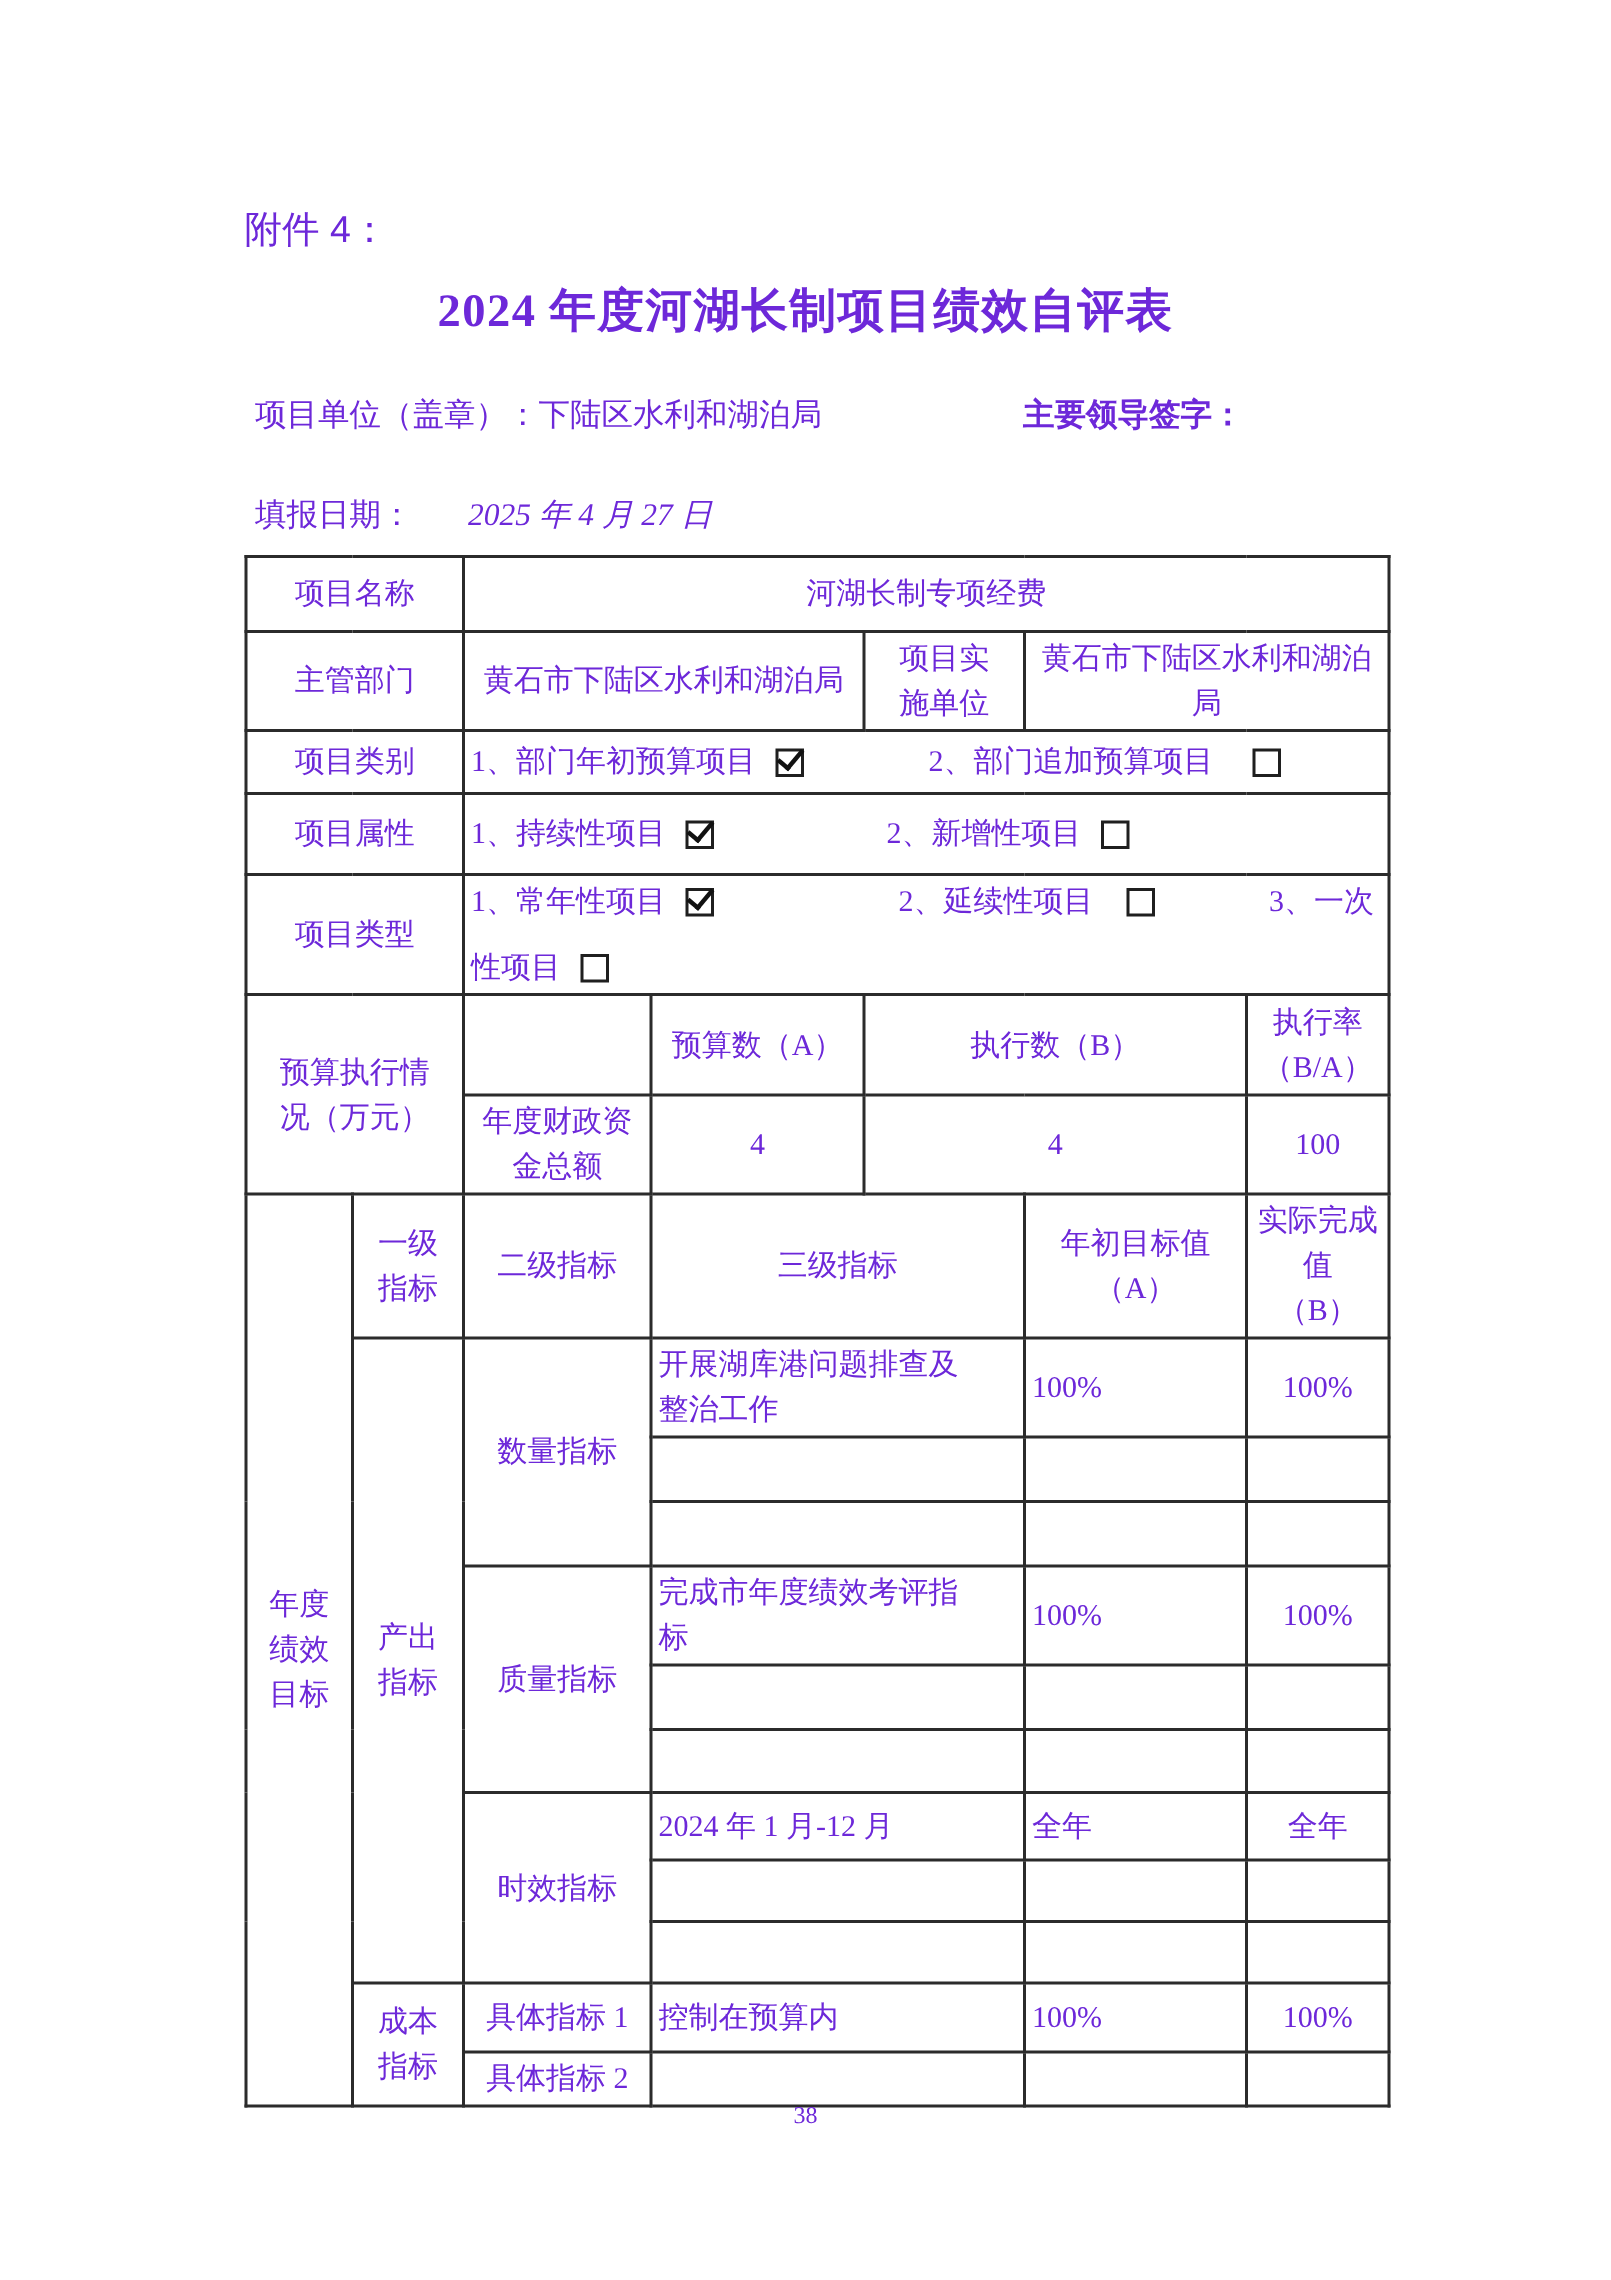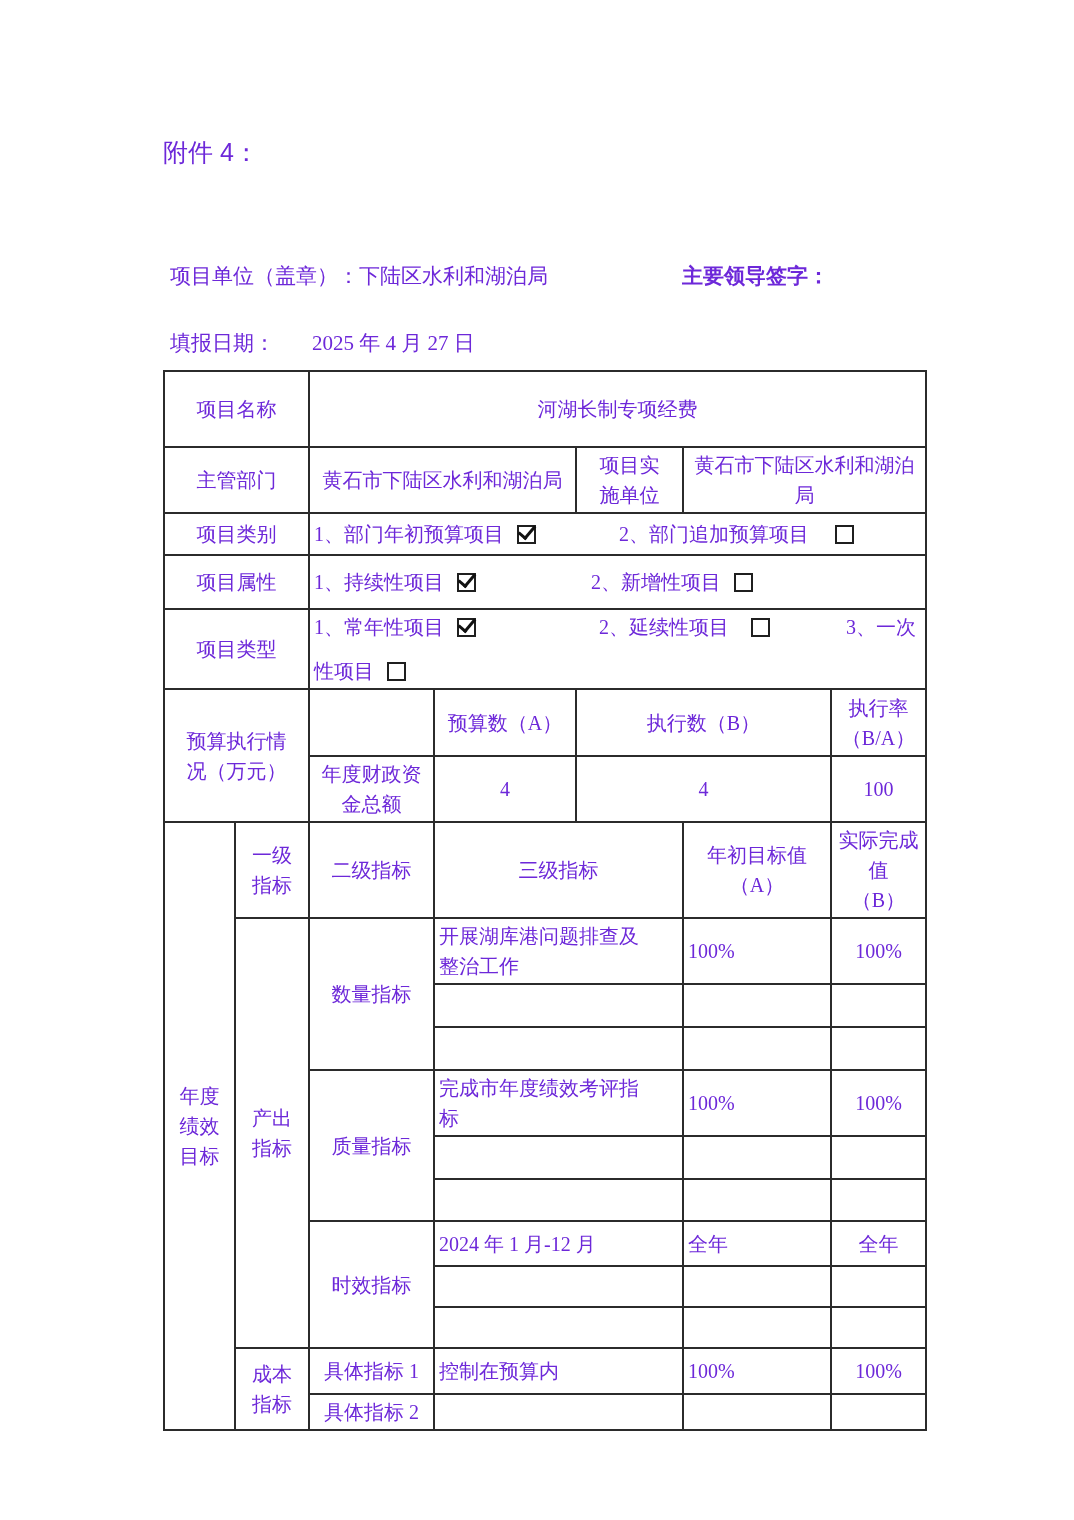--- a/index.html
+++ b/index.html
@@ -13,21 +13,21 @@
     font-family:"Liberation Sans","DejaVu Sans",sans-serif;
     font-size:25px;
   }
   .title{
     position:absolute;left:0;right:0;top:186px;margin:0;
     text-align:center;font-size:31px;font-weight:bold;letter-spacing:1px;
   }
   .unit-label{position:absolute;left:170px;top:262px;font-size:21px;}
   .leader-label{position:absolute;left:682px;top:262px;font-size:21px;font-weight:bold;}
   .date-label{position:absolute;left:170px;top:329px;font-size:21px;}
-  .date-value{position:absolute;left:312px;top:329px;font-size:21px;}
+  .date-value{position:absolute;left:312px;top:329px;font-size:21px;font-style:italic;}
 
   table.main{
     position:absolute;left:163px;top:370px;
     border-collapse:collapse;table-layout:fixed;width:762px;
     font-size:20px;
   }
   table.main td{
     border:2px solid #2b2b2b;
     vertical-align:middle;
     padding:2px 4px;
@@ -62,40 +62,41 @@
     transform:rotate(40deg);
   }
   .page-number{position:absolute;left:0;right:0;top:1402px;text-align:center;font-size:16px;}
 </style>
 </head>
 <body>
 
 <div class="page">
 
   <div class="attachment">附件 4：</div>
+  <h1 class="title">2024 年度河湖长制项目绩效自评表</h1>
 
   <span class="unit-label">项目单位（盖章）：下陆区水利和湖泊局</span>
   <span class="leader-label">主要领导签字：</span>
 
   <span class="date-label">填报日期：</span>
   <span class="date-value">2025 年 4 月 27 日</span>
 
   <table class="main">
     <colgroup>
       <col style="width:71px">
         <col style="width:74px">
         <col style="width:125px">
       <col style="width:142px">
         <col style="width:107px">
         <col style="width:148px">
         <col style="width:95px">
     </colgroup>
 
     <tbody>
-        <tr style="height:76px">
+        <tr style="height:50px">
       <td colspan="2" class="lbl">项目名称</td>
       <td colspan="5" class="ctr">河湖长制专项经费</td>
     </tr>
 
     <tr style="height:65px">
       <td colspan="2" class="lbl">主管部门</td>
       <td colspan="2" class="wrap1">黄石市下陆区水利和湖泊局</td>
       <td class="pre">项目实
 施单位</td>
       <td colspan="2" class="wrap2">黄石市下陆区水利和湖泊局</td>
@@ -256,13 +257,14 @@
 
     <tr style="height:24px">
       <td class="ctr">具体指标 2</td>
       <td colspan="2" class="name"></td>
       <td class="tval"></td>
       <td class="aval"></td>
     </tr>
   </tbody>
     </table>
 
+  <div class="page-number">38</div>
 </div>
 
 </body></html>

